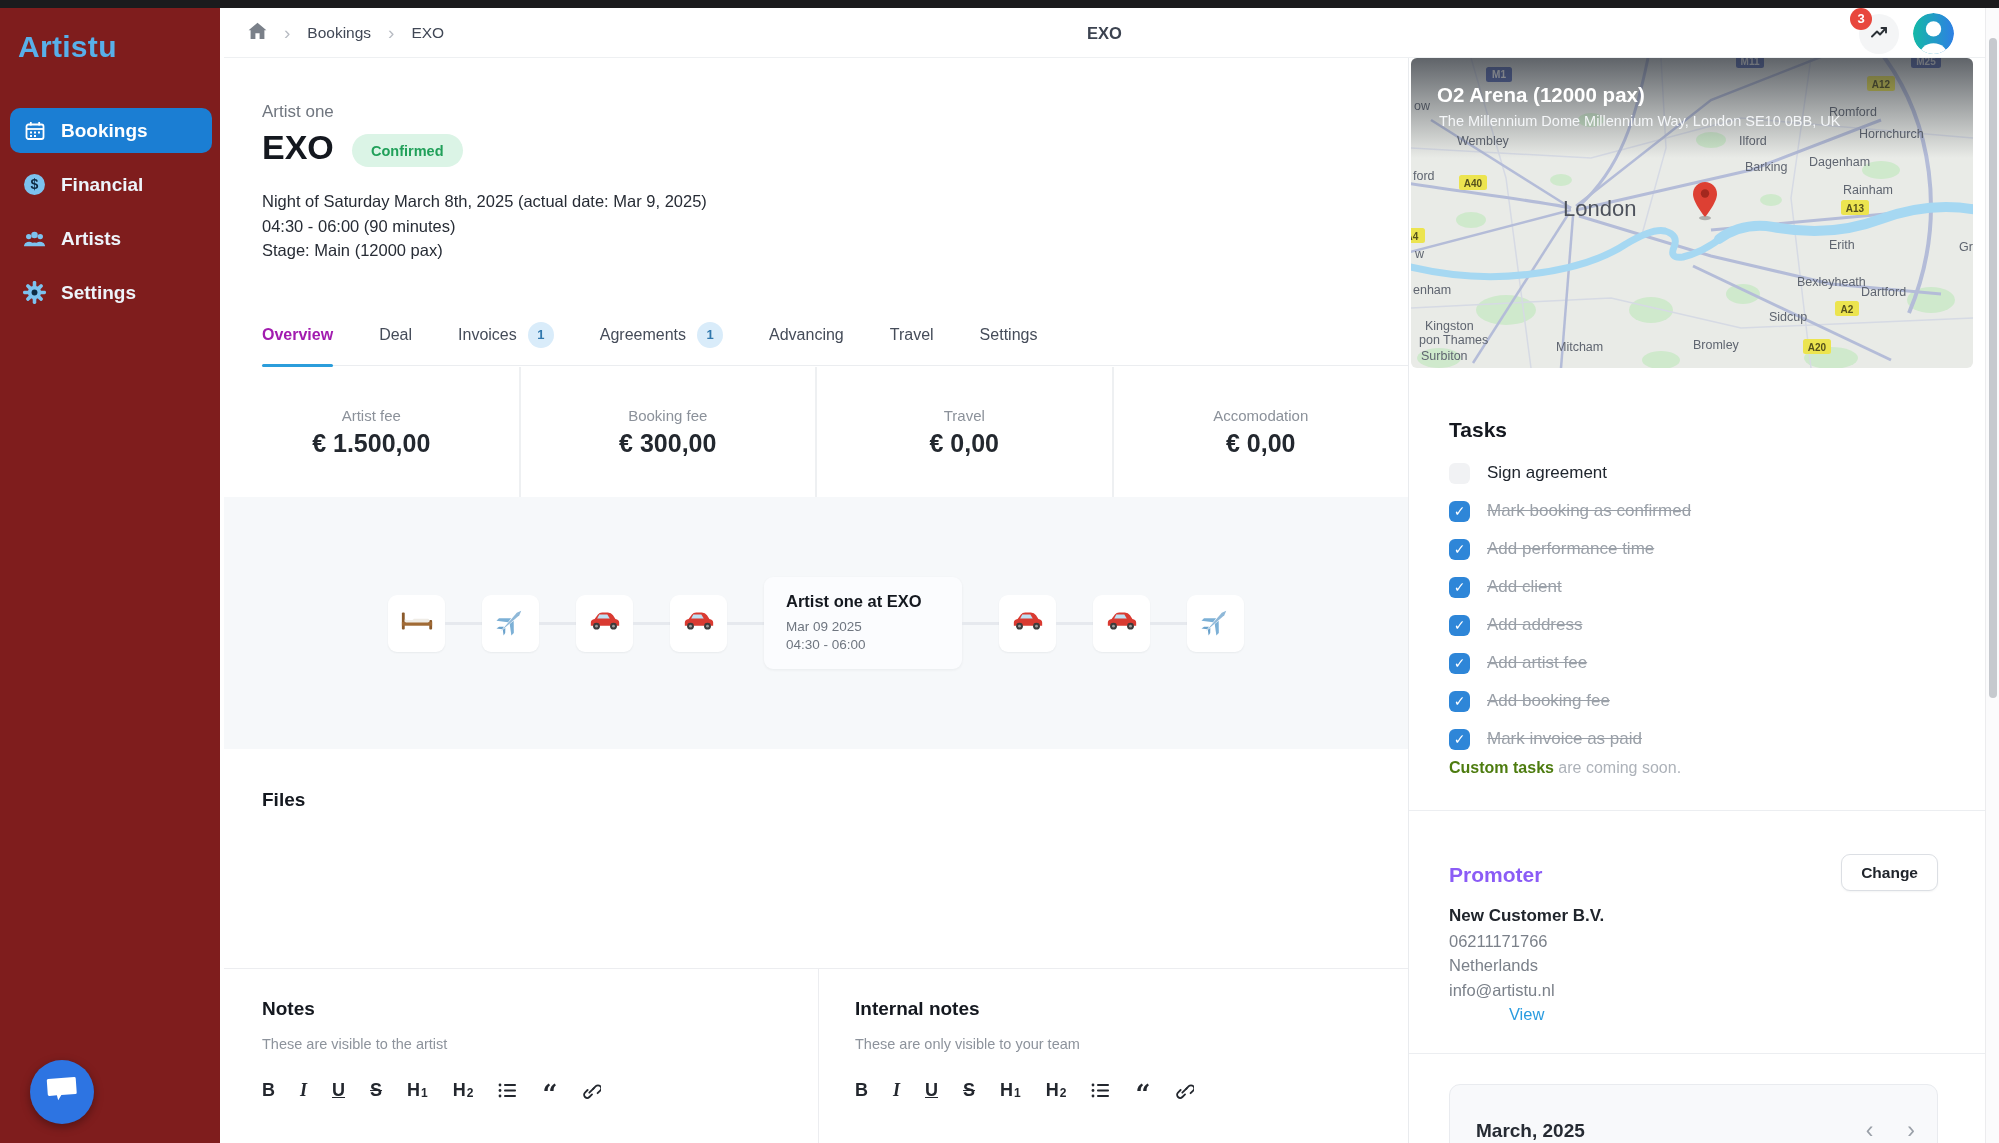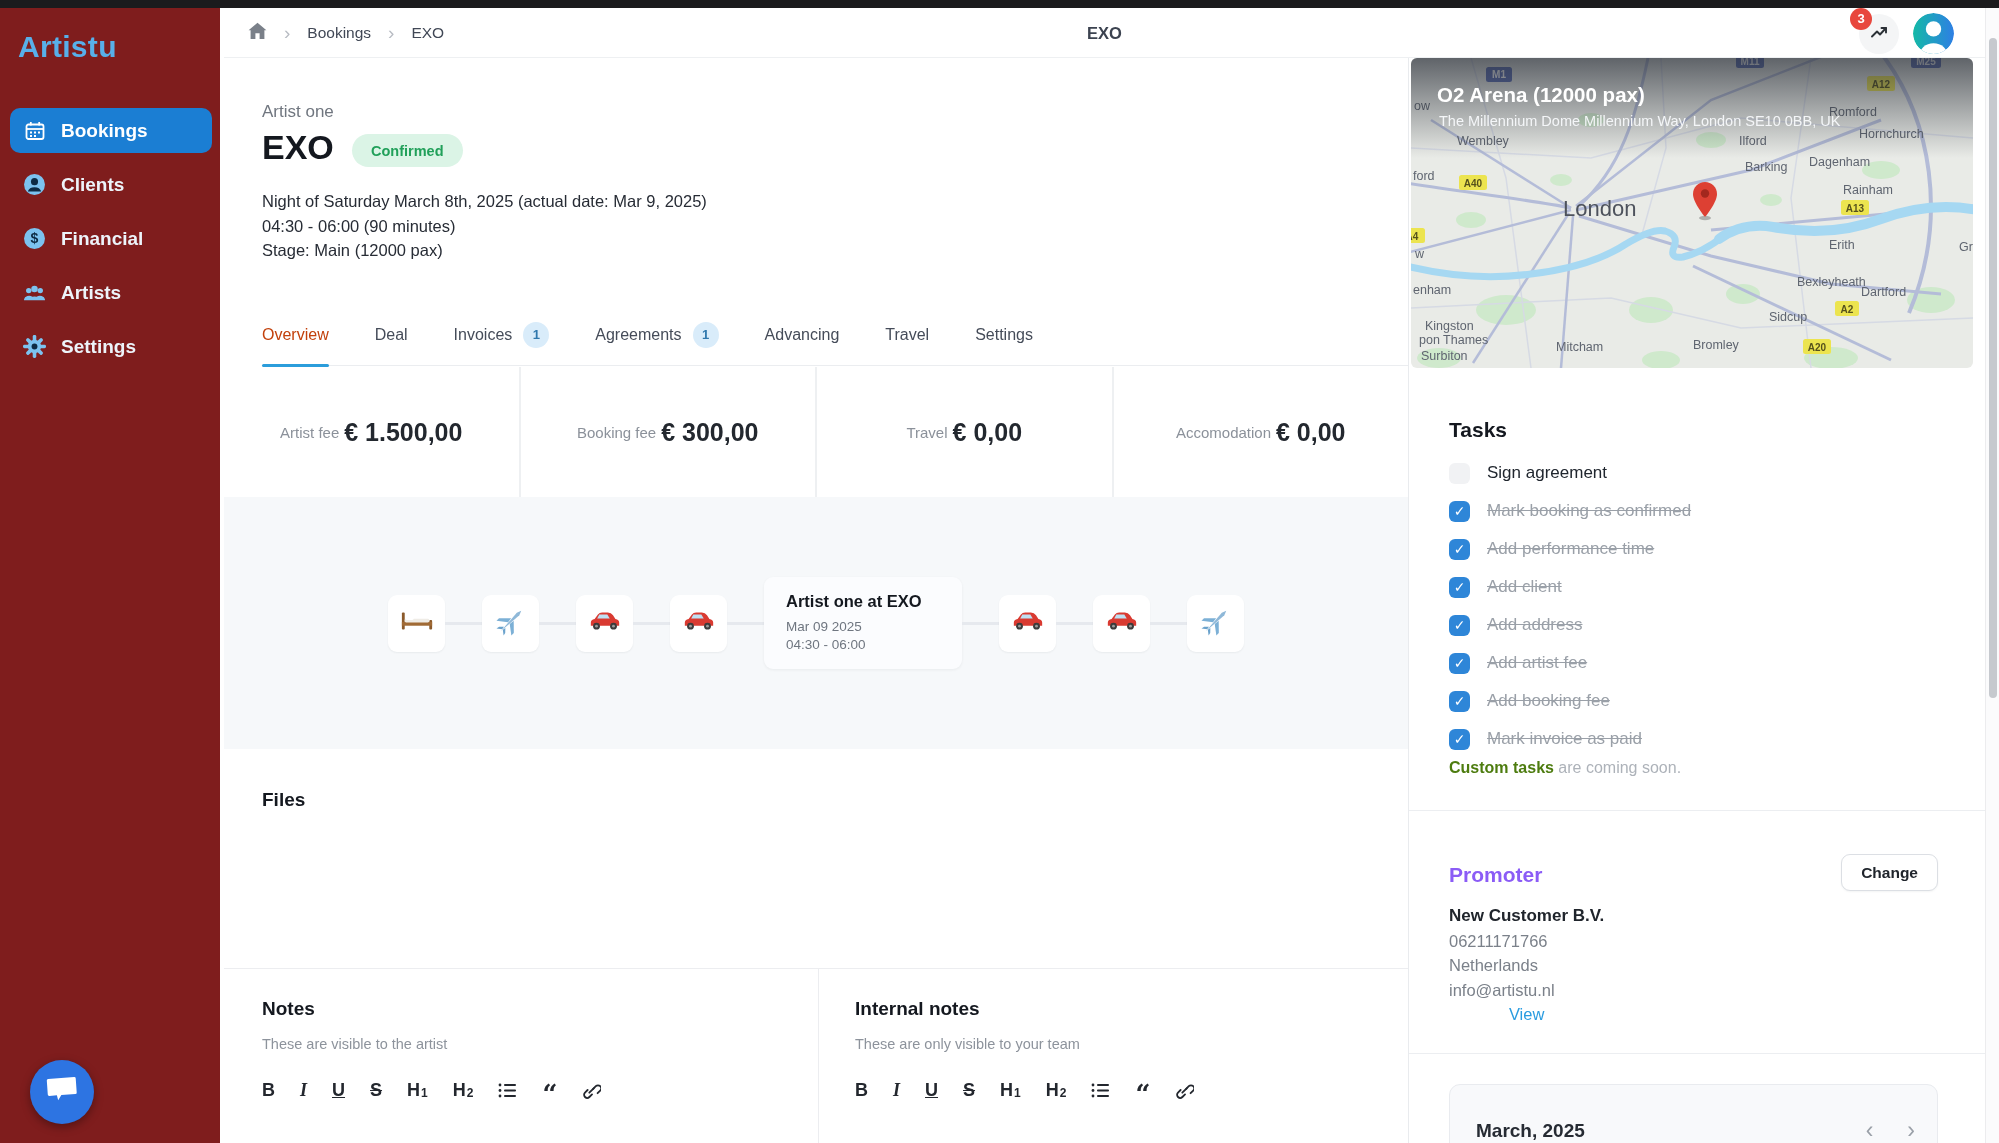--- a/index.html
+++ b/index.html
@@ -42,28 +42,28 @@
   .artist-label { position:absolute; left:38px; top:44px; font-size:17px; color:#70767f; }
   .booking-title { position:absolute; left:38px; top:70px; font-size:34px; font-weight:700; color:#14181f; }
   .status-badge { position:absolute; left:128px; top:76px; height:33px; padding:0 19px; border-radius:17px; background:#dbf4e6;
     color:#21a05a; font-size:14.5px; font-weight:700; display:flex; align-items:center; }
   .detail-lines { position:absolute; left:38px; top:131px; font-size:16.5px; color:#272c35; line-height:24.5px; }
 
   
   .tabs { position:absolute; left:38px; right:0; top:248px; height:60px; display:flex; gap:46px; border-bottom:1px solid #ebedf0; }
   .tab { position:relative; display:flex; align-items:center; gap:11px; font-size:16px; color:#454c59; font-weight:500;
     cursor:pointer; padding-bottom:2px; }
-  .tab.active { color:#c2410c; font-weight:400; }
+  .tab.active { color:#a21caf; font-weight:700; }
   .tab.active::after { content:""; position:absolute; left:0; right:0; bottom:-2px; height:3.5px; background:#2b9ddb; border-radius:2px; }
   .tab-badge { width:26px; height:26px; border-radius:50%; background:#d9ecfa; color:#3078ad; font-size:13px; font-weight:600;
     display:flex; align-items:center; justify-content:center; }
 
   
   .stats { position:absolute; left:0; right:0; top:309px; height:130px; display:flex; }
-  .stat-cell { flex:1; display:flex; flex-direction:row; align-items:center; justify-content:center; gap:5px; background:#fff; }
+  .stat-cell { flex:1; display:flex; flex-direction:column; align-items:center; justify-content:center; gap:5px; background:#fff; }
   .stat-cell + .stat-cell { border-left:2px solid #eef0f2; }
   .stat-label { font-size:15px; color:#8b919a; }
   .stat-value { font-size:25px; color:#23282f; font-weight:600; }
 
   
   .timeline-section { position:absolute; left:0; right:0; top:439px; height:252px; background:#f6f8fa;
     display:flex; align-items:center; justify-content:center; }
   .timeline { display:flex; align-items:center; }
   .tl-card { width:57px; height:57px; border-radius:9px; background:#fff; box-shadow:0 1px 2px rgba(20,30,40,.06);
     display:flex; align-items:center; justify-content:center; }
@@ -165,30 +165,20 @@
             <g fill="#fff">
                 <rect x="6" y="11.5" width="2" height="2"></rect>
                 <rect x="10" y="11.5" width="2" height="2"></rect>
             <rect x="14" y="11.5" width="2" height="2"></rect>
                 <rect x="6" y="15" width="2" height="2"></rect>
                 <rect x="10" y="15" width="2" height="2"></rect>
               </g>
           </svg>
           </span>
         <span>Bookings</span>
-      </div>
-      <div class="nav-item">
-        <span class="nav-icon">
-          <svg width="23" height="23" viewBox="0 0 22 22">
-              <circle cx="11" cy="11" r="10" fill="#7cc2ef"></circle>
-            <circle cx="11" cy="8.3" r="3.4" fill="#0d2b44"></circle>
-              <path d="M4.6,17.6 a6.6,5.4 0 0 1 12.8,0 z" fill="#0d2b44"></path>
-            </svg>
-          </span>
-        <span>Clients</span>
       </div>
       <div class="nav-item">
         <span class="nav-icon">
           <svg width="23" height="23" viewBox="0 0 22 22">
               <circle cx="11" cy="11" r="10" fill="#7cc2ef"></circle>
             <text x="11" y="15.6" text-anchor="middle" font-size="13.5" font-weight="bold" fill="#0d2b44">$</text>
             </svg>
           </span>
         <span>Financial</span>
       </div>

